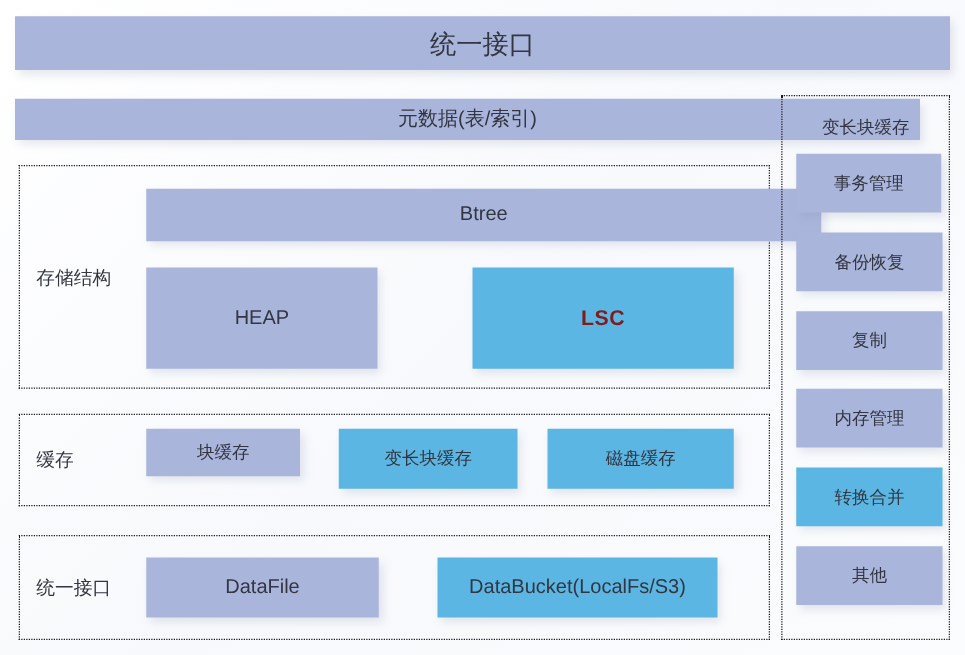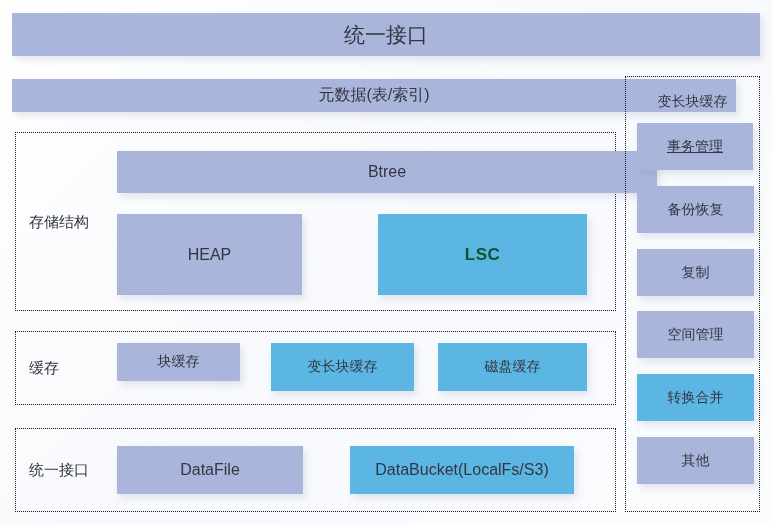--- a/index.html
+++ b/index.html
@@ -27,21 +27,21 @@
     position:absolute;color:#333640;font-size:15px;white-space:nowrap;
   }
   .bar-text{font-size:21px;}
   .side-title{
     position:absolute;left:0;right:0;top:16px;text-align:center;
     font-size:14px;color:#333640;
   }
   .side-item{font-size:14px;}
   .cache-item{font-size:14px;}
   .store-item{font-size:16px;}
-  .lsc{font-weight:bold;color:#14532d;font-size:17px;letter-spacing:0.5px;}
+  .lsc{font-weight:bold;color:#7f1d1d;font-size:17px;letter-spacing:0.5px;}
 </style>
 </head>
 <body>
 
 <div class="canvas">
 
   <div class="blk lav bar-text" style="left:12px;top:13px;width:748px;height:43px;">统一接口</div>
 
   <div class="blk lav" style="left:12px;top:79px;width:724px;height:33px;font-size:16px;">元数据(表/索引)</div>
 
@@ -60,21 +60,21 @@
   </div>
 
   <div class="dashed" style="left:15px;top:428px;width:601px;height:84px;">
     <span class="grp-label" style="left:13px;top:32px;">统一接口</span>
     <div class="blk lav store-item" style="left:101px;top:17px;width:186px;height:48px;text-align:right;">DataFile</div>
     <div class="blk blu store-item" style="left:334px;top:17px;width:224px;height:48px;">DataBucket(LocalFs/S3)</div>
   </div>
 
   <div class="dashed" style="left:625px;top:76px;width:135px;height:436px;">
     <div class="side-title">变长块缓存</div>
-    <div class="blk lav side-item" style="left:11px;top:46px;width:116px;height:47px;text-decoration:underline;">事务管理</div>
+    <div class="blk lav side-item" style="left:11px;top:46px;width:116px;height:47px;">事务管理</div>
     <div class="blk lav side-item" style="left:11px;top:109px;width:117px;height:47px;text-align:right;">备份恢复</div>
     <div class="blk lav side-item" style="left:11px;top:172px;width:117px;height:47px;">复制</div>
-    <div class="blk lav side-item" style="left:11px;top:234px;width:117px;height:47px;">空间管理</div>
+    <div class="blk lav side-item" style="left:11px;top:234px;width:117px;height:47px;">内存管理</div>
     <div class="blk blu side-item" style="left:11px;top:297px;width:117px;height:47px;">转换合并</div>
     <div class="blk lav side-item" style="left:11px;top:360px;width:117px;height:47px;">其他</div>
   </div>
 
 </div>
 
 </body></html>

